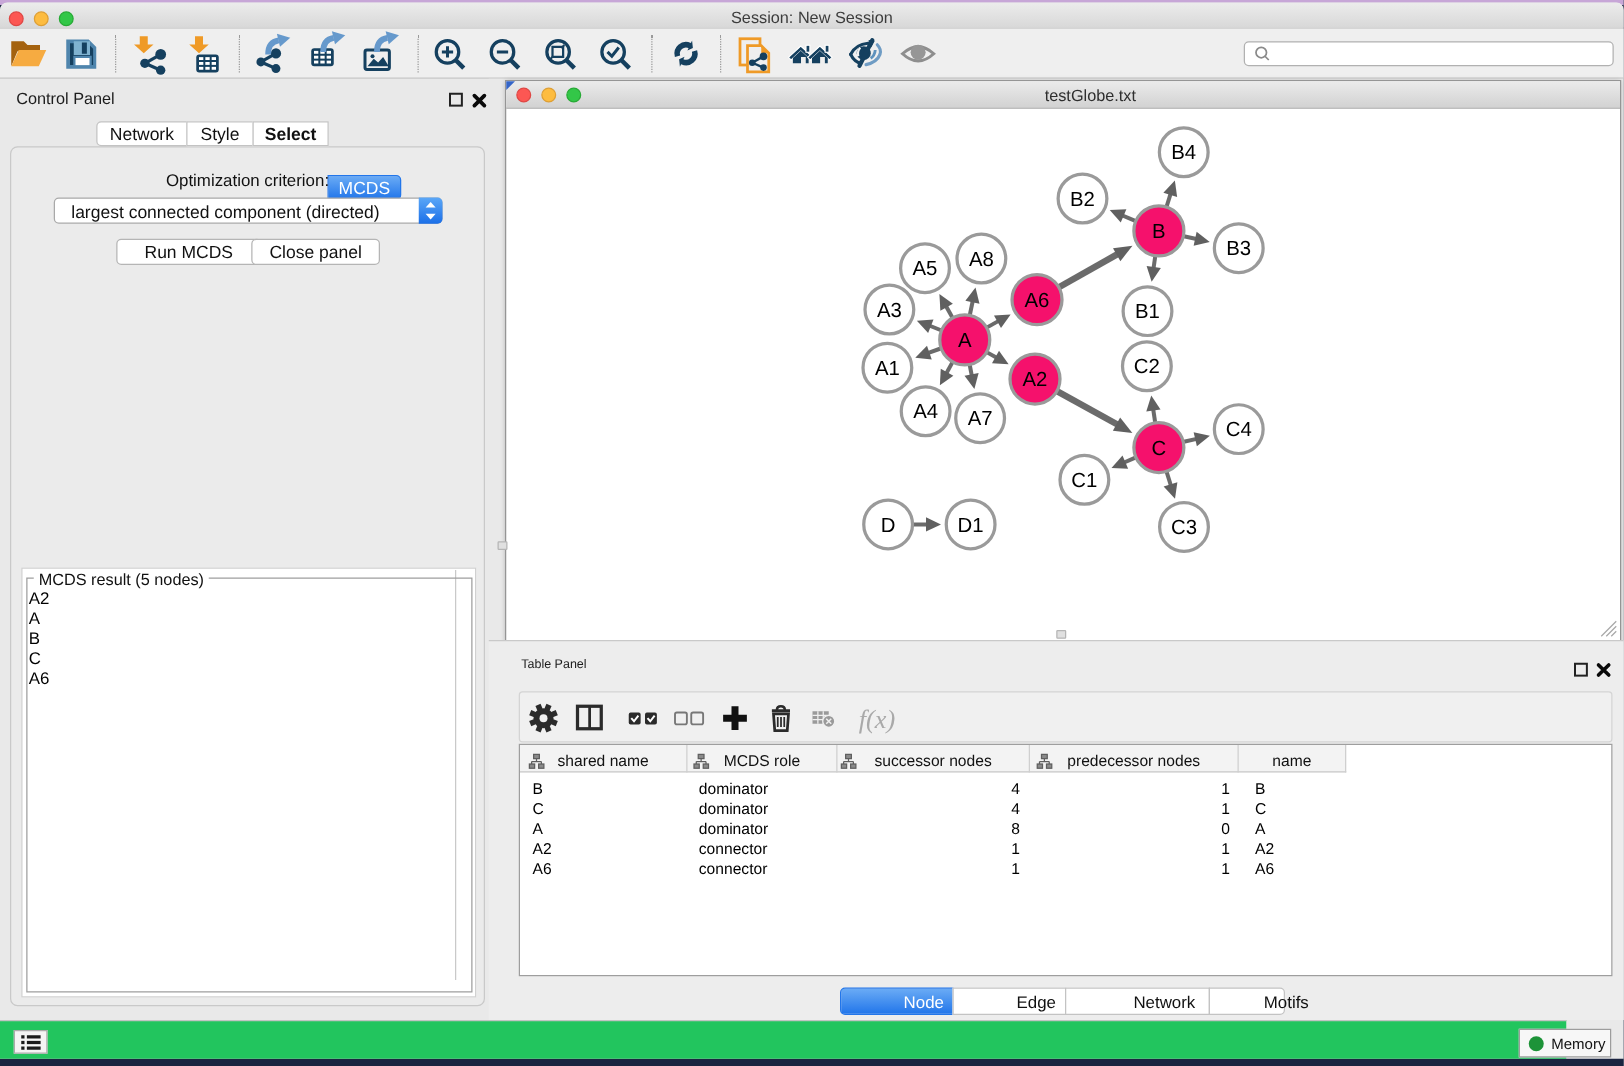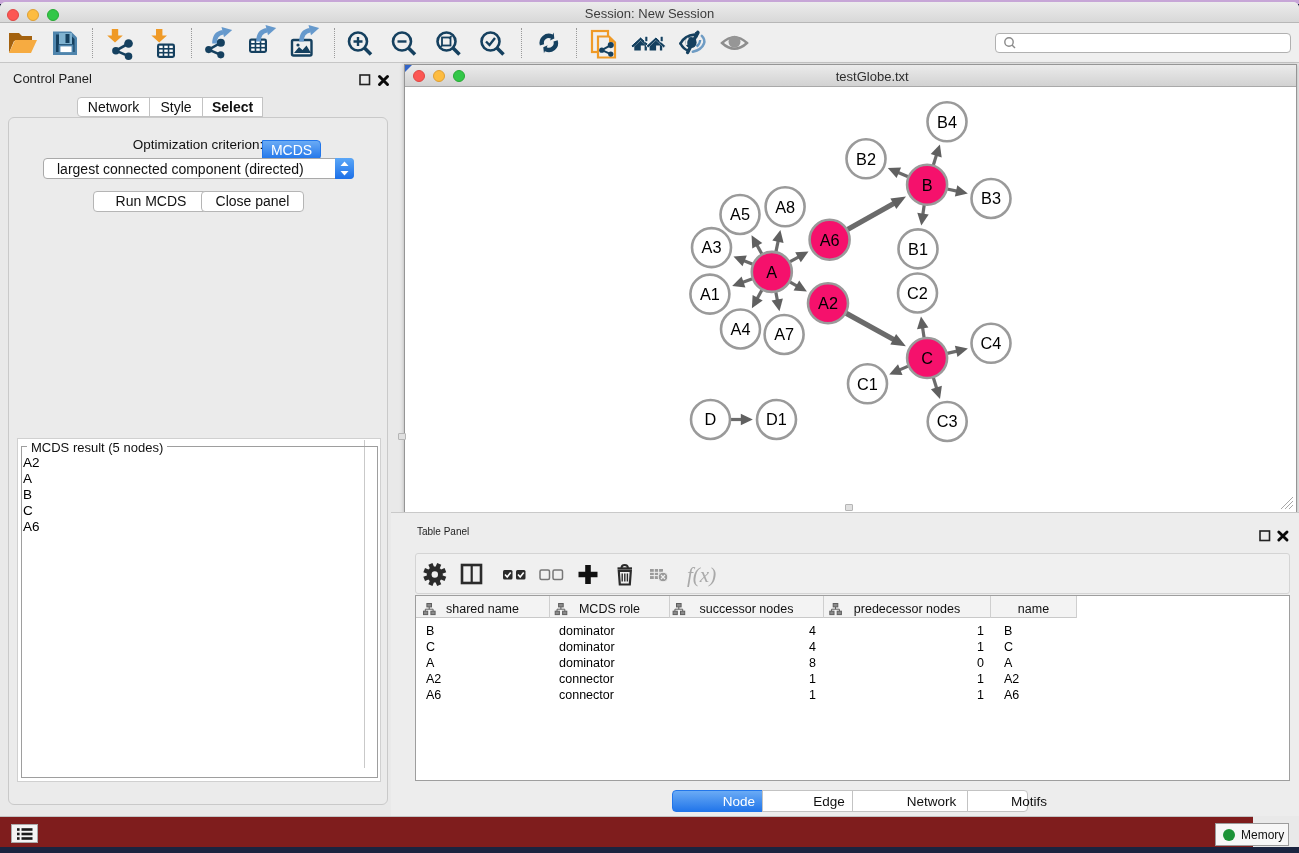--- a/index.html
+++ b/index.html
@@ -18,21 +18,21 @@
 #cp-title { left:13px; top:69px; font-size:13px; color:#1d1d1d; }
 #cp-tabs { left:77px; top:95px; height:20px; }
 .tab { position:absolute; top:0; height:20px; background:#fff; border:1px solid #c3c3c3; color:#111; font-size:14px; text-align:center; line-height:19px; }
 .tab.sel { background:linear-gradient(#6aabf5,#2276ea); color:#fff; border-color:#2276ea;margin-top:43px; }
 #cp-box { left:8px; top:114.5px; width:380px; height:688px; background:#ebebeb; border:1px solid #c9c9c9; border-radius:6px; }
 #opt-label { left:0; top:134.5px; width:396px; text-align:center; font-size:13.5px; color:#111; }
 #dropdown { left:43px; top:156px; width:311px; height:21px; background:#fff; border:1px solid #a9a9a9; border-radius:4px; }
 #dropdown .txt { position:absolute; left:13px; top:2px; font-size:14px; color:#111; }
 #dropdown .spin { position:absolute; right:-1px; top:-1px; width:19px; height:21px; border-radius:0 4px 4px 0; background:linear-gradient(#5ba7f7,#1b6fe8); }
 .btn { position:absolute; height:21px; background:#fff; border:1px solid #b5b5b5; border-radius:4px; font-size:14px; color:#111; text-align:center; line-height:19px; }
-#mcds-box { left:17px; top:436px; width:364px; height:344px; background:#fff; border:1px solid #d0d0d0; }
+#mcds-box { left:17px; top:452px; width:364px; height:344px; background:#fff; border:1px solid #d0d0d0; }
 #mcds-fs { position:absolute; left:3px; top:6.5px; width:357px; height:332px; border:1px solid #9e9e9e; }
 #mcds-title { position:absolute; left:5px; top:-7px; background:#fff; padding:0 4px; font-size:13px; color:#111; }
 #mcds-list { position:absolute; left:5px; top:16px; font-size:13.5px; color:#000; line-height:16px; }
 #mcds-sb { position:absolute; right:15px; top:1px; height:328px; width:0; border-left:1px solid #c9c9c9; }
 
 #net-area { left:391px; top:61px; width:908px; height:753px; background:#e9e9e9; }
 #netwin { position:absolute; left:12.5px; top:1px; width:893.5px; height:449px; background:#fff; border:1px solid #959595; box-shadow:0 1px 4px rgba(0,0,0,0.25); }
 #nw-title { position:absolute; left:0; top:0; width:100%; height:22px; background:linear-gradient(#ebebeb,#d2d2d2); border-bottom:1px solid #a9a9a9; }
 #nw-title .t { position:absolute; top:4px; width:100%; text-align:center; font-size:13px; color:#2e2e2e;padding-left:44px; }
 
@@ -40,21 +40,21 @@
 #tp-title { position:absolute; left:26px; top:13px; font-size:10px; color:#1d1d1d; }
 #tp-toolbar { position:absolute; left:24px; top:40px; width:875px; height:41px; background:#f0f0f0; border:1px solid #d4d4d4; border-radius:3px; }
 #tp-table { position:absolute; left:24px; top:82px; width:875px; height:186px; background:#fff; border:1px solid #9e9e9e; }
 #tp-head { position:absolute; left:0; top:0; height:22px; width:661px; background:#f3f3f3; border-bottom:1px solid #c9c9c9; font-size:12.5px; color:#111; }
 .hcell { position:absolute; top:0; height:22px; border-right:1px solid #cfcfcf; text-align:center; line-height:26px; }
 .trow { position:absolute; font-size:12.5px; color:#000; height:16px; line-height:16px; }
 .tabs2 { position:absolute; left:281px; top:277px; height:22px; }
 .tab2 { position:absolute; top:0; height:22px; background:#fff; border:1px solid #c3c3c3; color:#111; font-size:13.5px; text-align:center; line-height:21px;padding-left:43px; }
 .tab2.sel { background:linear-gradient(#6aabf5,#2276ea); color:#fff; border-color:#2276ea; }
 
-#statusbar { left:0; top:814px;  width:1253px; height:31px; background:#7f1d1d; border-top:1px solid #c3c3c3; }
+#statusbar { left:0; top:814px;  width:1253px; height:31px; background:#22c55e; border-top:1px solid #c3c3c3; }
 #listbtn { position:absolute; left:11px; top:7px; width:27px; height:19px; background:#f4f4f4; border:1px solid #ababab; }
 #membtn { position:absolute; left:1215px; top:6px; width:74px; height:23px; background:#f7f7f7; border:1px solid #9c9c9c; font-size:12px; color:#111; }
 #membtn .dot { position:absolute; left:7px; top:5px; width:12px; height:12px; border-radius:50%; background:#1d9338; }
 #membtn .t { position:absolute; left:25px; top:4px; }
 .handle { position:absolute; width:8px; height:7px; background:#e0e0e0; border:1px solid #b5b5b5; border-radius:1px; }
 </style>
 </head>
 <body>
 <div class="abs" id="deskTop"></div>
 <div class="abs" id="appwin">

